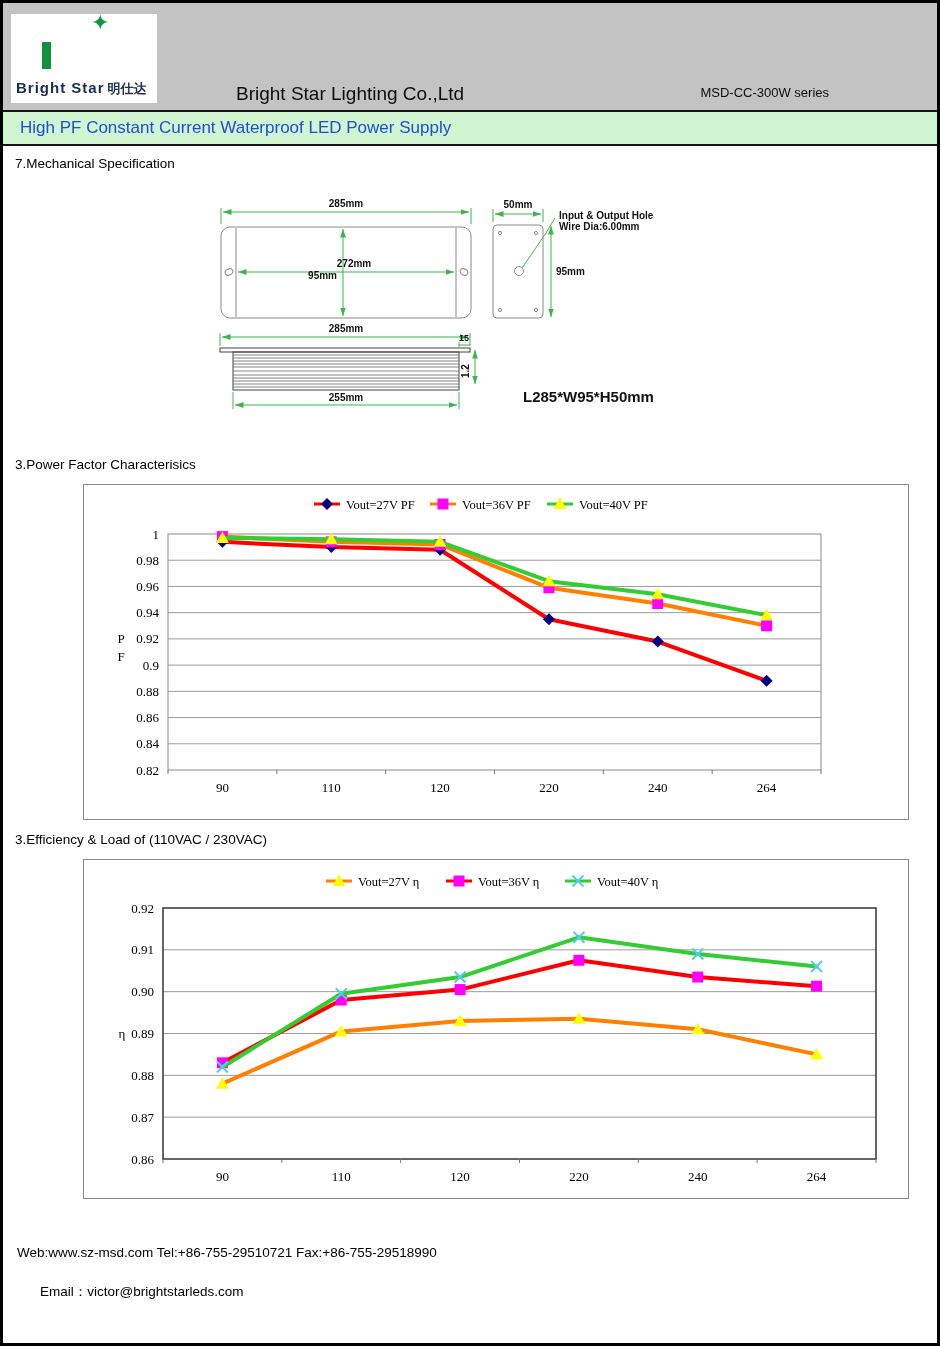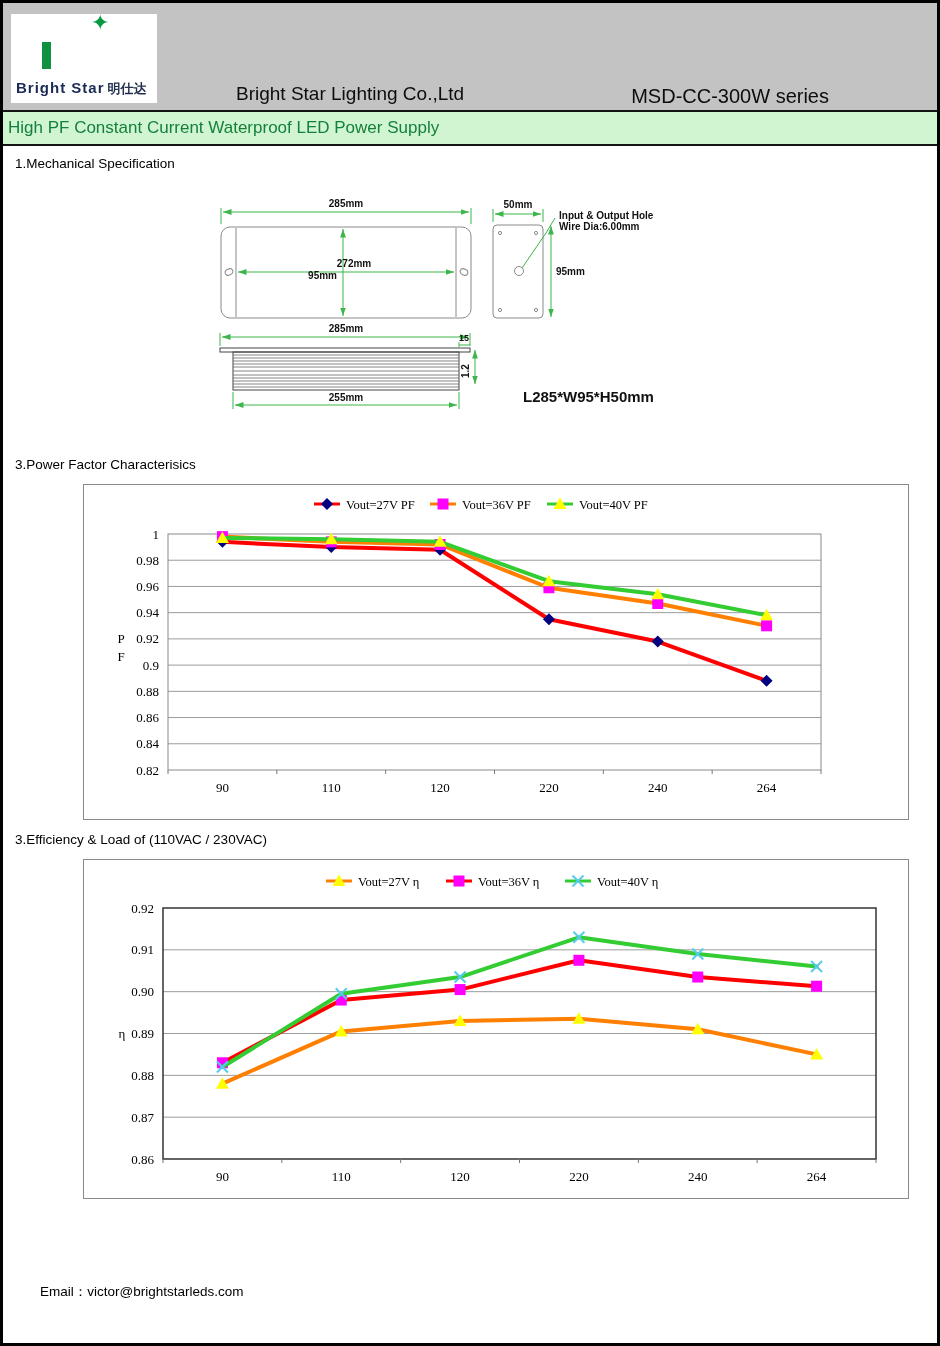--- a/index.html
+++ b/index.html
@@ -7,24 +7,24 @@
   
   .hdr{position:absolute;left:0;top:0;width:100%;height:107px;background:#c3c3c3;}
   .logo-box{position:absolute;left:8px;top:11px;width:146px;height:89px;background:#fff;}
   .msd-text{position:absolute;left:8px;top:14px;font-size:46px;font-weight:800;letter-spacing:-2px;color:#17479d;line-height:1;font-family:"DejaVu Sans",sans-serif;}
   .msd-greenbar{position:absolute;left:31px;top:28px;width:9px;height:27px;background:#0f9140;}
   .msd-star{position:absolute;left:80px;top:-2px;font-size:22px;color:#089a43;line-height:1;}
   .logo-sub{position:absolute;left:5px;bottom:5px;white-space:nowrap;margin-top:47px;}
   .logo-sub .en{font-size:15px;font-weight:700;color:#1c2a56;letter-spacing:1px;}
   .logo-sub .cn{font-size:13px;font-weight:700;color:#23304f;margin-left:3px;}
   .company{position:absolute;left:233px;top:40px;font-size:19px;color:#0d0d0d;margin-top:40px;}
-  .series{position:absolute;right:108px;top:82px;font-size:20px;color:#0d0d0d;}
+  .series{position:absolute;right:108px;top:82px;font-size:13px;color:#0d0d0d;}
   
   .tbar{position:absolute;left:0;top:107px;width:100%;height:36px;background:#d1f5d0;border-top:2px solid #141414;border-bottom:2px solid #141414;box-sizing:border-box;display:flex;align-items:center;}
-  .tbar span{font-size:17px;color:#15803d;padding-left:5px;}
+  .tbar span{font-size:17px;color:#1d4ed8;padding-left:17px;}
   
   .sec-h{position:absolute;left:12px;font-size:13.5px;color:#000;}
   
   .chart-box{position:absolute;left:80px;width:826px;background:#fff;border:1px solid #8a8a8a;box-sizing:border-box;}
   svg text{font-family:"Liberation Serif",serif;}
   .mech-svg text{font-family:"Liberation Sans",sans-serif;font-weight:bold;fill:#111;}
   
   .foot{position:absolute;left:14px;font-size:13.5px;color:#000;}
 </style>
 </head>
@@ -41,21 +41,21 @@
       </div>
     </div>
     <div class="company">Bright Star Lighting Co.,Ltd</div>
     <div class="series">MSD-CC-300W series</div>
   </div>
 
   <div class="tbar">
     <span>High PF Constant Current Waterproof LED Power Supply</span>
   </div>
 
-  <div class="sec-h" style="top:153px;">1.Mechanical Specification</div>
+  <div class="sec-h" style="top:153px;">7.Mechanical Specification</div>
 
   <svg class="mech-svg" style="position:absolute;left:0;top:185px;" width="940" height="250" viewBox="0 0 940 250">
     <defs>
       <marker id="arr" markerWidth="9" markerHeight="7" refX="8.5" refY="3.5" orient="auto-start-reverse">
         <path d="M0,0.6 L8.5,3.5 L0,6.4 Z" fill="#3cb54a"></path>
       </marker>
     </defs>
 
     <g stroke="#8a8a8a" fill="none">
       <rect x="218" y="39" width="250" height="91" rx="9" stroke="#8a8a8a"></rect>
@@ -265,15 +265,16 @@
         <line x1="362" y1="21" x2="388" y2="21" stroke="#ff0000" stroke-width="3"></line>
         <rect x="369.5" y="15.5" width="11" height="11" fill="#ff00ff"></rect>
         <text x="394" y="25.5" font-size="12.5" text-anchor="start" fill="#000">Vout=36V  η</text>
         <line x1="481" y1="21" x2="507" y2="21" stroke="#33cc33" stroke-width="3"></line>
         <line x1="488.5" y1="15.5" x2="499.5" y2="26.5" stroke="#55ccee" stroke-width="2"></line>
         <line x1="488.5" y1="26.5" x2="499.5" y2="15.5" stroke="#55ccee" stroke-width="2"></line>
         <text x="513" y="25.5" font-size="12.5" text-anchor="start" fill="#000">Vout=40V  η</text>
       </svg>
   </div>
 
+  <div class="foot" style="top:1242px;">Web:www.sz-msd.com  Tel:+86-755-29510721   Fax:+86-755-29518990</div>
   <div class="foot" style="top:1280px;margin-left:23px;">Email：victor@brightstarleds.com</div>
 
 </div>
 
 </body></html>

